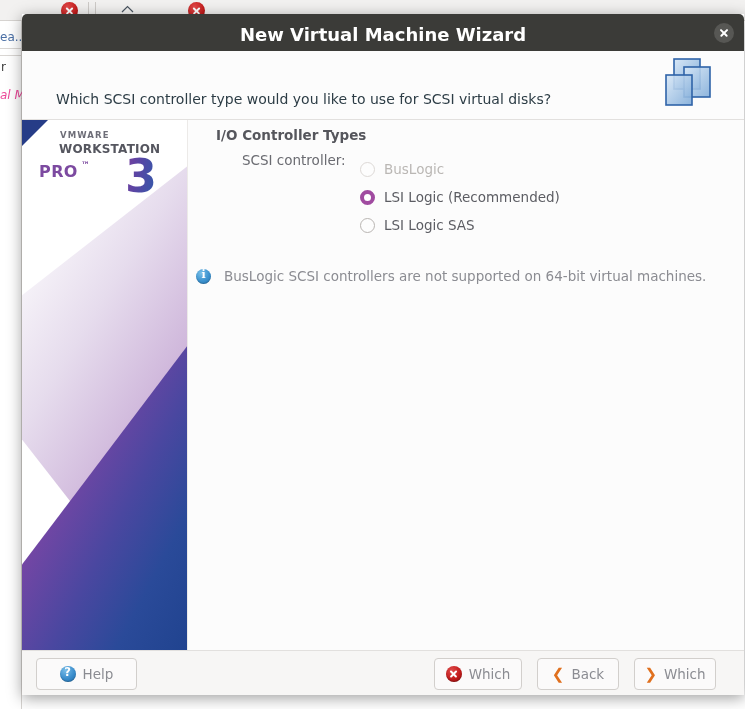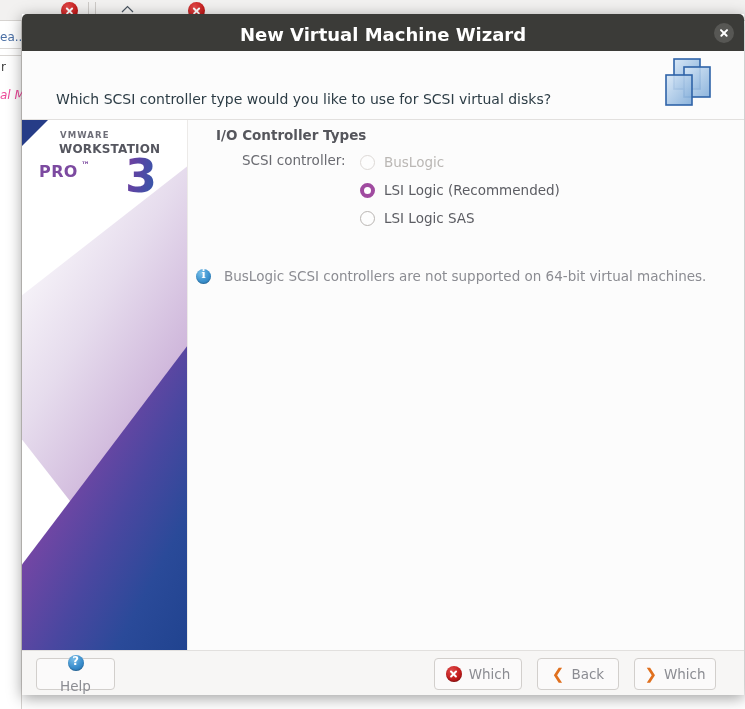--- a/index.html
+++ b/index.html
@@ -286,21 +286,21 @@
     color: #55565c;
   }
   .field-label {
     position: absolute;
     left: 54px; top: 32px;
     font-size: 13.5px;
     color: #6a6b71;
   }
   .radio-group {
     position: absolute;
-    left: 172px; top: 28px;
+    left: 172px; top: 35px;
   }
   .radio-row {
     display: flex;
     align-items: center;
     height: 28px;
     cursor: pointer;
   }
   .radio-row.disabled { cursor: default; }
   .radio-mark {
     position: relative;
@@ -372,21 +372,21 @@
     display: flex;
     align-items: center;
     justify-content: center;
     gap: 7px;
     padding: 0 13px;
     box-sizing: border-box;
     cursor: pointer;
     font-size: 13.5px;
     color: #8b8c92;
   }
-  .btn-help   { left: 14px;  width: 79px; flex-direction: column; }
+  .btn-help   { left: 14px;  width: 101px; }
   .btn-cancel { left: 412px; width: 88px; }
   .btn-back   { left: 515px; width: 82px; }
   .btn-next   { left: 612px; width: 82px; }
 
   .ic-help {
     width: 16px; height: 16px;
     border-radius: 50%;
     background: radial-gradient(circle at 36% 26%, #79bde8 0%, #3a8dcc 55%, #1f6aa8 100%);
     position: relative;
     flex: none;

